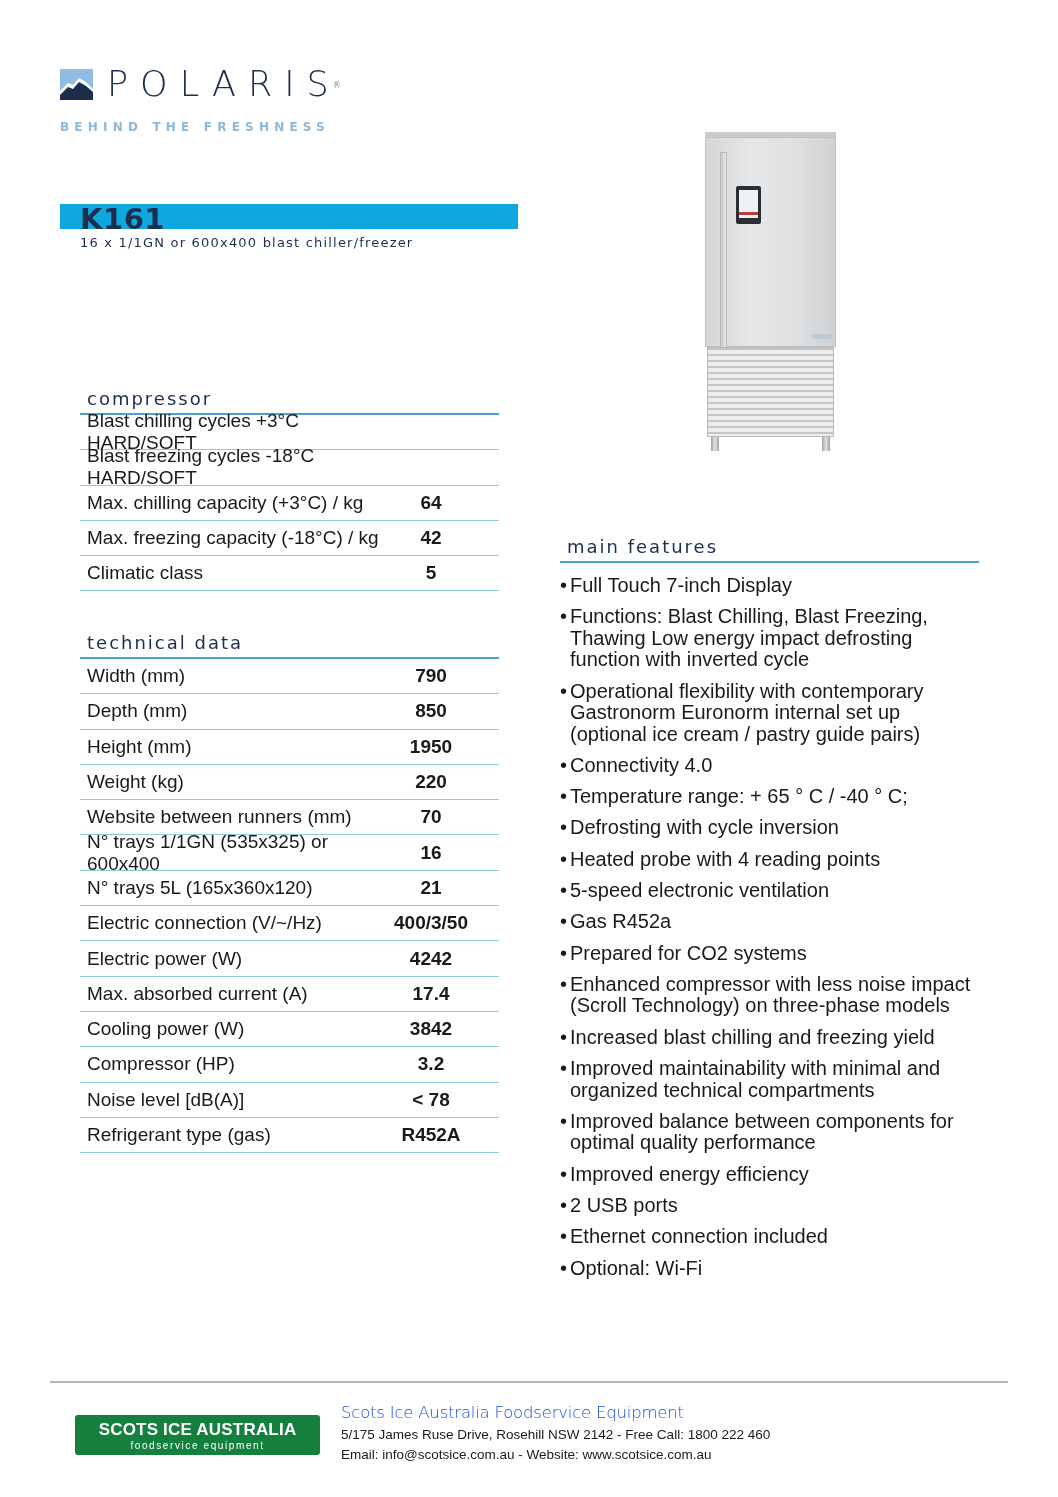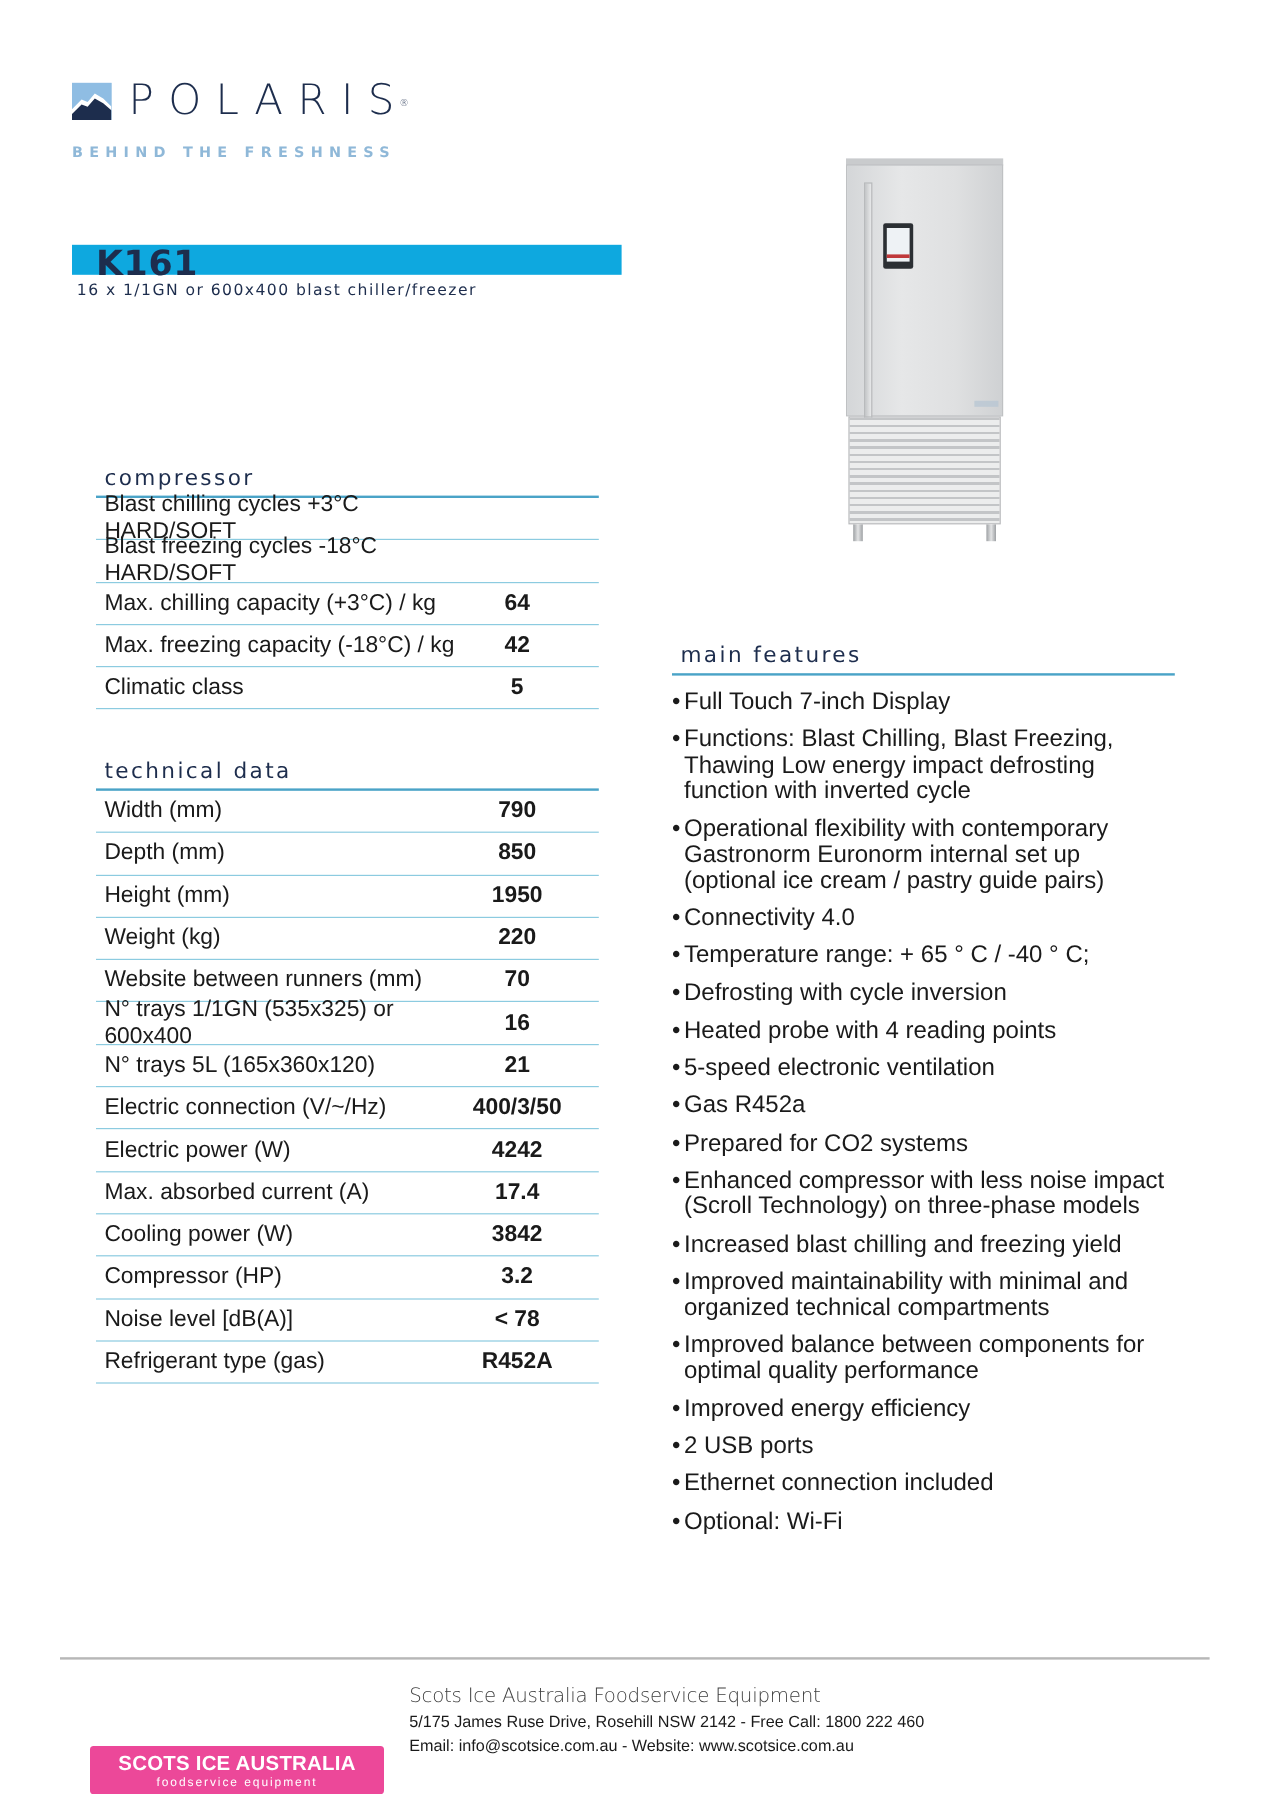--- a/index.html
+++ b/index.html
@@ -11,21 +11,21 @@
   .logo-row { display: flex; align-items: center; }
   .logo-mark { width: 33px; height: 31px; position: relative; overflow: hidden; background: #8fbde3; }
   .logo-mark svg { position: absolute; left: 0; top: 0; }
   .logo-word { margin-left: 14px; font-family: "DejaVu Sans", sans-serif; font-weight: 300; font-size: 35px; letter-spacing: 12px; color: #1d2d4d; line-height: 48px; }
   .logo-word sup { font-size: 8px; letter-spacing: 0; vertical-align: top; position: relative; top: 2px; left: -8px; }
   .logo-tag { margin-top: 12px; font-family: "DejaVu Sans", sans-serif; font-size: 12px; letter-spacing: 5.2px; color: #8fb8d8; font-weight: bold; }
 
   
   .title-bar { position: absolute; left: 60px; top: 204px; width: 458px; height: 25px; background: #0ea8df; }
   .title { position: absolute; left: 80px; top: 202px; font-family: "DejaVu Sans", sans-serif; font-weight: bold; font-size: 29px; color: #1d2d4d; letter-spacing: 0.5px; }
-  .subtitle { position: absolute; left: 64px; top: 235px; font-family: "DejaVu Sans", sans-serif; font-size: 13px; color: #1d2d4d; letter-spacing: 1.2px; }
+  .subtitle { position: absolute; left: 80px; top: 235px; font-family: "DejaVu Sans", sans-serif; font-size: 13px; color: #1d2d4d; letter-spacing: 1.2px; }
 
   
   .section-h { font-family: "DejaVu Sans", sans-serif; font-size: 18px; letter-spacing: 2px; color: #1d2d4d; padding-left: 7px; padding-bottom: 4px; border-bottom: 2px solid #4aa3c7; }
 
   
   .spec { position: absolute; left: 80px; width: 419px; }
   .spec-row { display: flex; align-items: center; height: 35.3px; border-bottom: 1px solid #8ccbe0; font-size: 19px; }
   .spec-row .lbl { flex: 1; padding-left: 7px; color: #1a1a1a; }
   .spec-row .val { width: 100px; text-align: center; font-weight: bold; padding-right: 0; margin-right: 18px; }
   #functions { top: 388px; }
@@ -44,25 +44,25 @@
   .cab-handle { position: absolute; left: 14px; top: 14px; width: 7px; height: 198px; background: linear-gradient(90deg,#c4c6c8,#e8e9ea); border: 1px solid #b8babc; }
   .cab-screen { position: absolute; left: 30px; top: 48px; width: 25px; height: 38px; background: #2b2f33; border-radius: 2px; }
   .cab-screen .inner { position: absolute; left: 3px; top: 4px; width: 19px; height: 28px; background: #eef2f5; }
   .cab-screen .bar { position: absolute; left: 3px; top: 26px; width: 19px; height: 3px; background: #c0393b; }
   .cab-brand { position: absolute; left: 106px; top: 196px; width: 20px; height: 5px; background: #b5c5d3; opacity: .7; }
   .cab-base { position: absolute; left: 2px; top: 215px; width: 127px; height: 90px; background: repeating-linear-gradient(180deg, #c3c5c7 0px, #c3c5c7 2px, #eceded 2px, #eceded 6px); border: 1px solid #b8babc; }
   .cab-leg { position: absolute; top: 305px; width: 8px; height: 14px; background: linear-gradient(90deg,#9ea1a4,#e3e4e5,#9ea1a4); }
 
   
   .footer-line { position: absolute; left: 50px; top: 1381px; width: 958px; height: 2px; background: #b7b7b7; }
-  .footer-logo { position: absolute; left: 75px; top: 1415px; width: 245px; height: 40px; background: #ec4899; border-radius: 3px; color: #fff; text-align: center; margin-top: 40px; }
+  .footer-logo { position: absolute; left: 75px; top: 1415px; width: 245px; height: 40px; background: #15803d; border-radius: 3px; color: #fff; text-align: center; }
   .footer-logo .big { font-weight: bold; font-size: 17px; margin-top: 5px; letter-spacing: 0.2px; }
   .footer-logo .small { font-size: 10px; letter-spacing: 1.6px; margin-top: 0px; }
   .footer-text { position: absolute; left: 341px; top: 1403px; }
-  .footer-text .co { font-family: "DejaVu Sans", sans-serif; font-size: 16.5px; color: #404040; font-weight: 300; letter-spacing: -0.2px; }
+  .footer-text .co { font-family: "DejaVu Sans", sans-serif; font-size: 16.5px; color: #1d4ed8; font-weight: 300; letter-spacing: -0.2px; }
   .footer-text .addr, .footer-text .mail { font-family: "Liberation Sans Narrow", "Liberation Sans", sans-serif; font-size: 13.5px; color: #1a1a1a; margin-top: 5px; }
 </style>
 </head>
 <body>
 
 <div class="logo">
   <div class="logo-row">
     <div class="logo-mark">
       <svg width="33" height="31" viewBox="0 0 33 31">
         <rect width="33" height="31" fill="#8fbde3"></rect>

